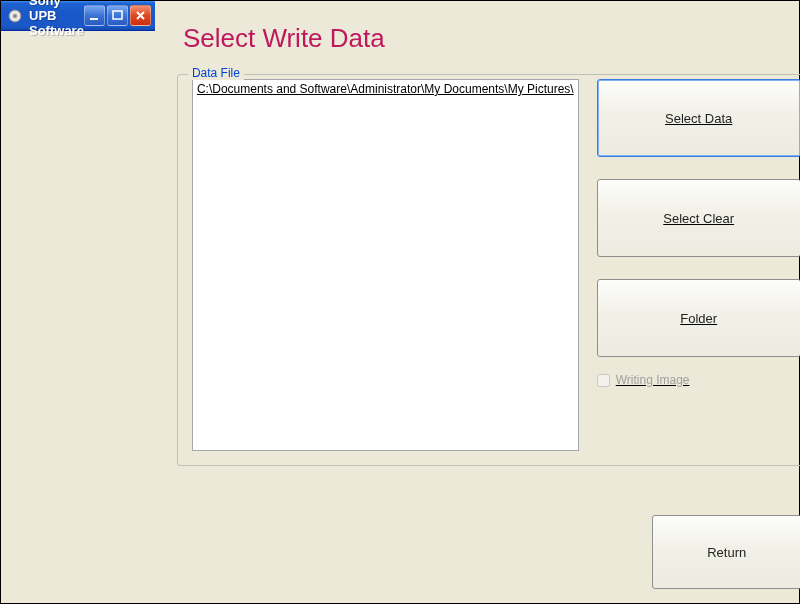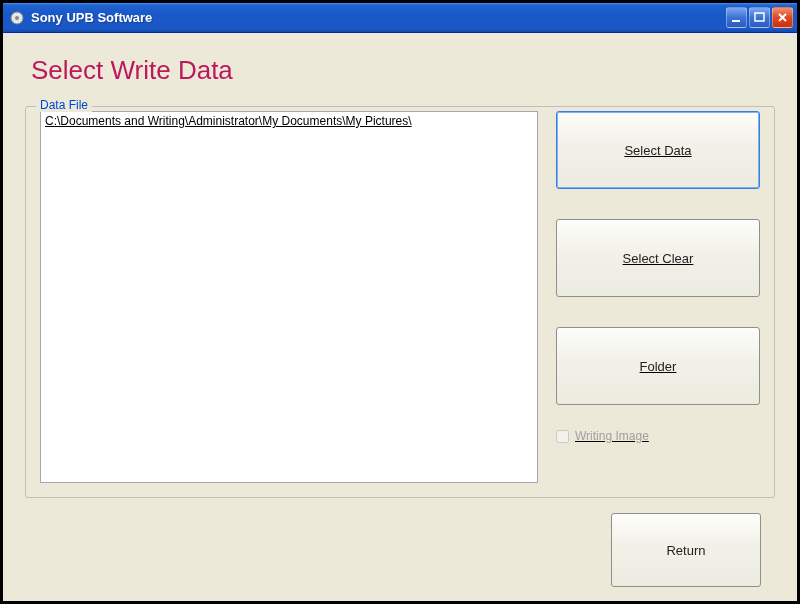--- a/index.html
+++ b/index.html
@@ -7,24 +7,24 @@
       width: 800px;
       height: 604px;
       font-family: Tahoma, "MS Sans Serif", Arial, sans-serif;
       font-size: 11px;
       overflow: hidden;
       background: #ece9d8;
     }
     .window {
       width: 100%;
       height: 100%;
-      border: 3px solid #000000;
+      border: 1px solid #000000;
       background: #ece9d8;
       display: flex;
-      flex-direction: column;
+      flex-direction: row;
     }
     .titlebar {
       height: 30px;
       background: linear-gradient(to bottom, #3c8cf0 0%, #1e62d0 8%, #1a57c7 40%, #1a57c7 88%, #144aa8 100%);
       display: flex;
       align-items: center;
       color: white;
       font-weight: bold;
       font-size: 13px;
       padding-left: 6px;
@@ -101,21 +101,21 @@
       font-size: 12px;
       color: #000;
       overflow: hidden;
       font-family: Tahoma, Arial, sans-serif;
     }
     .file-list .item { white-space: nowrap; }
     .side-col {
       width: 204px;
       display: flex;
       flex-direction: column;
-      gap: 30px;
+      gap: 22px;
     }
     .big-btn {
       height: 78px;
       background: linear-gradient(to bottom, #fdfdfb 0%, #f2f1e8 45%, #ecebe0 100%);
       border: 1px solid #8f8f8f;
       border-radius: 3px;
       font-size: 13px;
       color: #222;
       cursor: pointer;
       font-family: Arial, sans-serif;
@@ -190,21 +190,21 @@
     </div>
   </div>
 
   <div class="content">
     <h1 class="page-title">Select Write Data</h1>
 
     <div class="groupbox">
       <span class="group-legend">Data File</span>
       <div class="group-inner">
         <div class="file-list">
-          <div class="item">C:\Documents and Writing\Administrator\My Documents\My Pictures\</div>
+          <div class="item">C:\Documents and Software\Administrator\My Documents\My Pictures\</div>
         </div>
         <div class="side-col">
           <button class="big-btn focused">Select Data</button>
           <button class="big-btn">Select Clear</button>
           <button class="big-btn">Folder</button>
           <label class="check-row">
             <input type="checkbox" disabled="" style="">
             <span>Writing Image</span>
           </label>
         </div>

